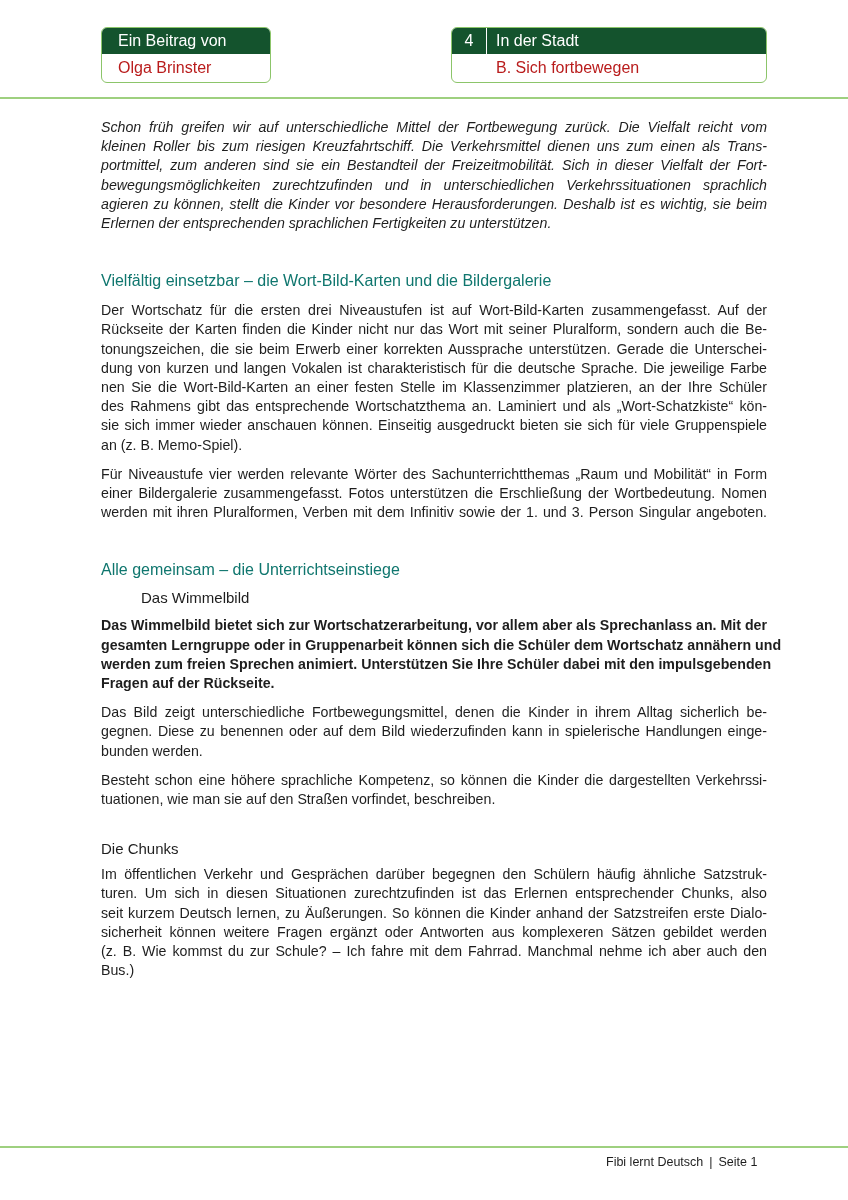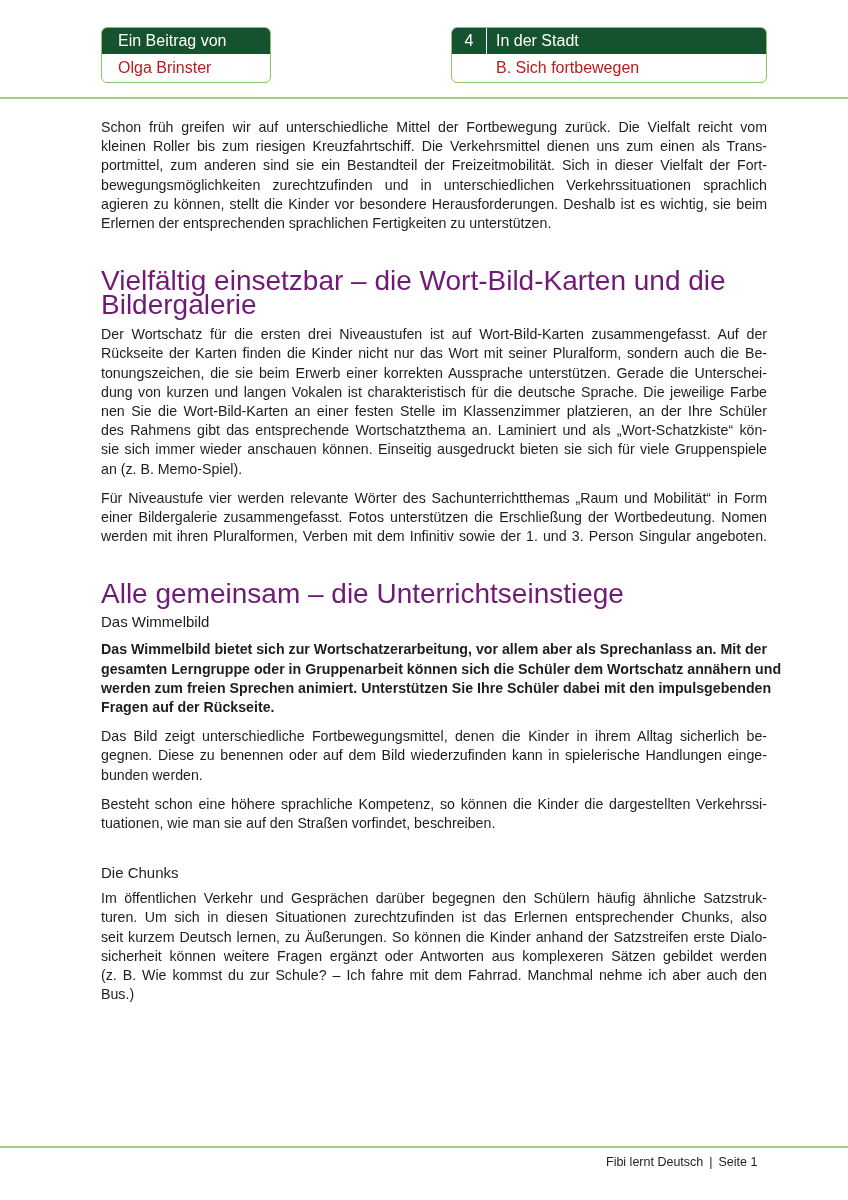--- a/index.html
+++ b/index.html
@@ -33,21 +33,21 @@
     .content {
       position: absolute; left: 101px; width: 666px; top: 118px;
     }
     .para {
       font-size: 14.2px; line-height: 19.2px; margin: 0;
       text-align: justify; text-align-last: auto;
     }
     .para .ln { display: block; text-align: justify; text-align-last: justify; white-space: nowrap; }
     .para .ln.last { text-align-last: left; }
     .h2 {
-      font-size: 28px; line-height: 24px; margin: 0; font-weight: normal; color: #701a75;
+      font-size: 16px; line-height: 24px; margin: 0; font-weight: normal; color: #0f766e;
     }
     .h3 { font-size: 15px; line-height: 20px; margin: 0; font-weight: normal; }
     .footer {
       position: absolute; top: 1152px; left: 606px; font-size: 12.5px; line-height: 20px; color: #1e1e1e;
     }
     .footer .sep { margin: 0 6px; }
   </style>
 </head>
 <body>
 
@@ -65,21 +65,21 @@
     <span class="num">4</span>
     <span class="title">In der Stadt</span>
   </div>
   <div class="bottom">B. Sich fortbewegen</div>
 </div>
 
 <div class="rule" id="rule-top"></div>
 
 <div class="content">
 
-  <p class="para" style="margin-top:0;">
+  <p class="para" style="margin-top:0;font-style:italic;">
     <span class="ln">Schon früh greifen wir auf unterschiedliche Mittel der Fortbewegung zurück. Die Vielfalt reicht vom</span>
     <span class="ln">kleinen Roller bis zum riesigen Kreuzfahrtschiff. Die Verkehrsmittel dienen uns zum einen als Trans-</span>
     <span class="ln">portmittel, zum anderen sind sie ein Bestandteil der Freizeitmobilität. Sich in dieser Vielfalt der Fort-</span>
     <span class="ln">bewegungsmöglichkeiten zurechtzufinden und in unterschiedlichen Verkehrssituationen sprachlich</span>
     <span class="ln">agieren zu können, stellt die Kinder vor besondere Herausforderungen. Deshalb ist es wichtig, sie beim</span>
     <span class="ln last">Erlernen der entsprechenden sprachlichen Fertigkeiten zu unterstützen.</span>
   </p>
 
   <h2 class="h2" style="margin-top:36px;">Vielfältig einsetzbar – die Wort-Bild-Karten und die Bildergalerie</h2>
 
@@ -95,21 +95,21 @@
   </p>
 
   <p class="para" style="margin-top:10px;">
     <span class="ln">Für Niveaustufe vier werden relevante Wörter des Sachunterrichtthemas „Raum und Mobilität“ in Form</span>
     <span class="ln">einer Bildergalerie zusammengefasst. Fotos unterstützen die Erschließung der Wortbedeutung. Nomen</span>
     <span class="ln">werden mit ihren Pluralformen, Verben mit dem Infinitiv sowie der 1. und 3. Person Singular angeboten.</span>
   </p>
 
   <h2 class="h2" style="margin-top:36px;">Alle gemeinsam – die Unterrichtseinstiege</h2>
 
-  <h3 class="h3" style="margin-top:6px;">Das Wimmelbild</h3>
+  <h3 class="h3" style="margin-top:6px;margin-left:40px;">Das Wimmelbild</h3>
 
   <p class="para" style="margin-top:8px;font-weight:bold;">
     <span class="ln">Das Wimmelbild bietet sich zur Wortschatzerarbeitung, vor allem aber als Sprechanlass an. Mit der</span>
     <span class="ln">gesamten Lerngruppe oder in Gruppenarbeit können sich die Schüler dem Wortschatz annähern und</span>
     <span class="ln">werden zum freien Sprechen animiert. Unterstützen Sie Ihre Schüler dabei mit den impulsgebenden</span>
     <span class="ln last">Fragen auf der Rückseite.</span>
   </p>
 
   <p class="para" style="margin-top:10px;">
     <span class="ln">Das Bild zeigt unterschiedliche Fortbewegungsmittel, denen die Kinder in ihrem Alltag sicherlich be-</span>

